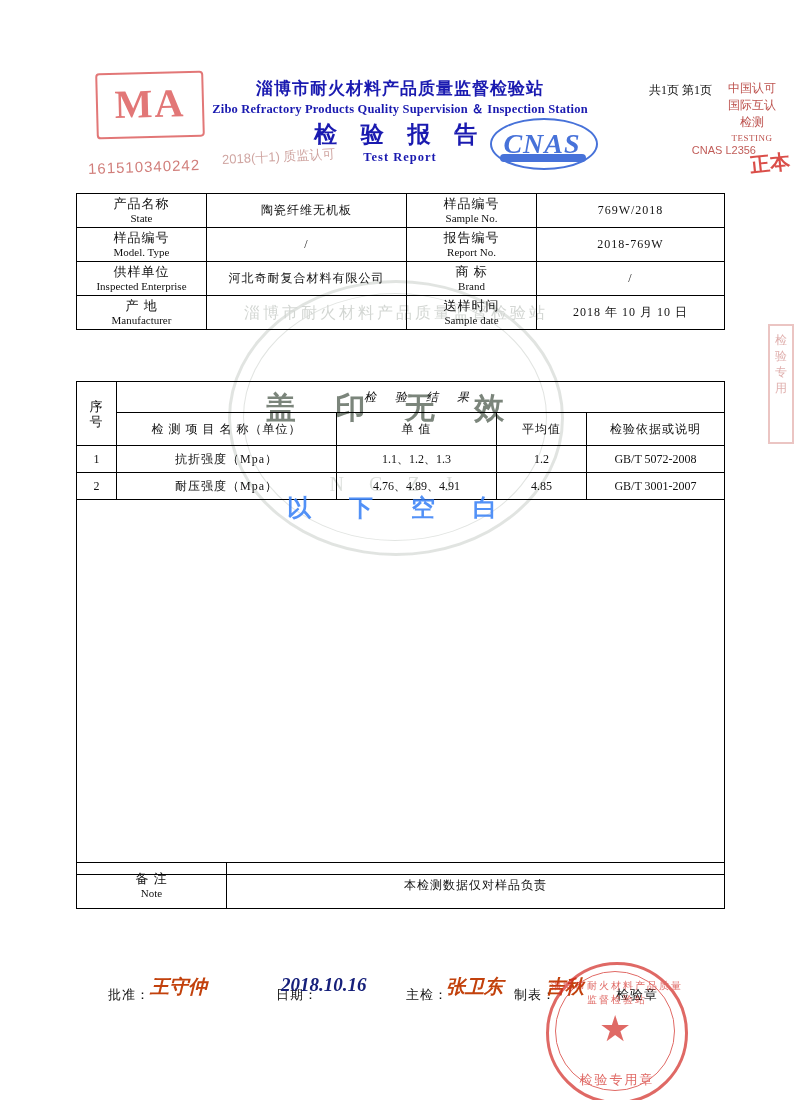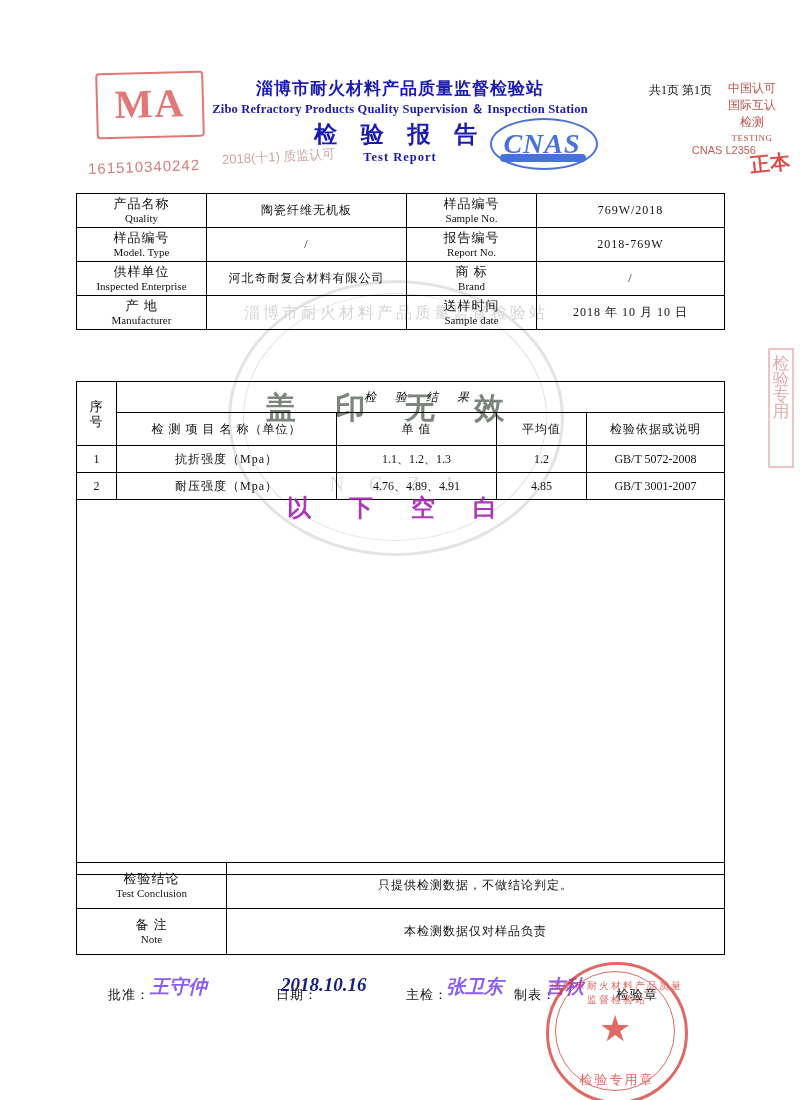--- a/index.html
+++ b/index.html
@@ -215,32 +215,32 @@
     letter-spacing: 10px;
     font-family: "Liberation Serif", serif;
   }
   .blank-note {
     position: absolute;
     left: 0; top: 492px;
     width: 800px;
     text-align: center;
     font-size: 24px;
     letter-spacing: 16px;
-    color: #a21caf;
+    color: #3b82f6;
     font-weight: bold;
     opacity: .88;
   }
   .side-seal-right {
     position: absolute;
-    right: 6px; top: 348px;
+    right: 6px; top: 324px;
     width: 26px; height: 120px;
     border: 2px solid #d98c88;
     opacity: .5;
     color: #c0605c;
-    font-size: 17px;
+    font-size: 12px;
     line-height: 16px;
     text-align: center;
     padding-top: 6px;
     box-sizing: border-box;
   }
 
   
   table.main {
     position: absolute;
     left: 76px; top: 193px;
@@ -270,21 +270,21 @@
   
   .footer {
     position: absolute;
     left: 76px; top: 980px;
     width: 660px;
     font-size: 13px;
     font-family: "Liberation Serif", serif;
   }
   .footer span.label { letter-spacing: 1px; }
   .sig {
-    color: #8b5cf6;
+    color: #c2410c;
     font-family: "Liberation Serif", serif;
     font-style: italic;
     font-size: 19px;
     font-weight: bold;
   }
   .sig-blue-dark { color: #16207a; }
   .footer-row {
     position: relative;
     height: 34px;
   }
@@ -377,21 +377,21 @@
     <colgroup>
       <col style="width:130px">
       <col style="width:200px">
       <col style="width:130px">
       <col style="width:188px">
     </colgroup>
     <tbody>
       <tr class="row-h">
         <td>
           <div class="cn">产品名称</div>
-          <div class="en">Quality</div>
+          <div class="en">State</div>
         </td>
         <td class="cn">陶瓷纤维无机板</td>
         <td>
           <div class="cn">样品编号</div>
           <div class="en">Sample No.</div>
         </td>
         <td class="cn">769W/2018</td>
       </tr>
       <tr class="row-h">
         <td>
@@ -477,27 +477,20 @@
   <div class="blank-note">以 下 空 白</div>
 
   <table class="main" style="top:862px;">
     <colgroup>
       <col style="width:150px">
       <col style="width:498px">
     </colgroup>
     <tbody>
       <tr class="concl-row">
         <td>
-          <div class="cn">检验结论</div>
-          <div class="en">Test Conclusion</div>
-        </td>
-        <td class="cn">只提供检测数据，不做结论判定。</td>
-      </tr>
-      <tr class="concl-row">
-        <td>
           <div class="cn">备 注</div>
           <div class="en">Note</div>
         </td>
         <td class="cn">本检测数据仅对样品负责</td>
       </tr>
     </tbody>
   </table>
 
   <div class="footer">
     <div class="footer-row">

